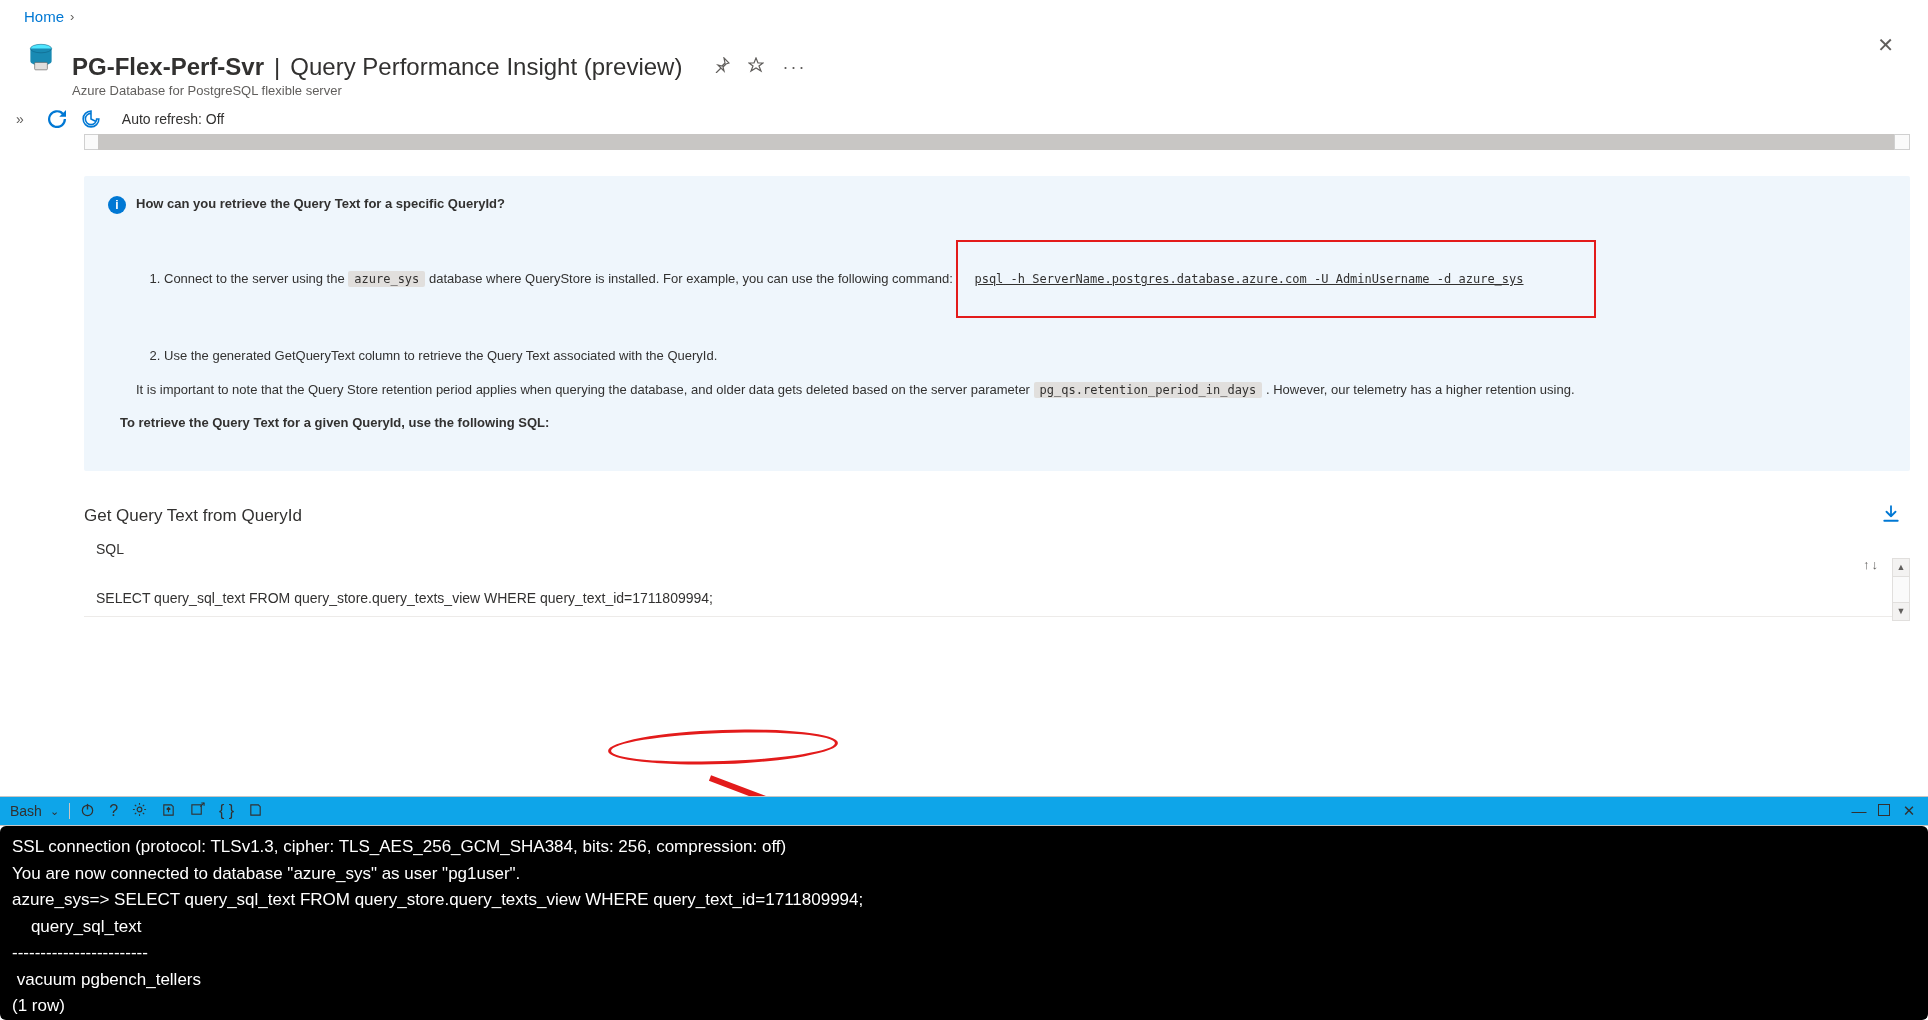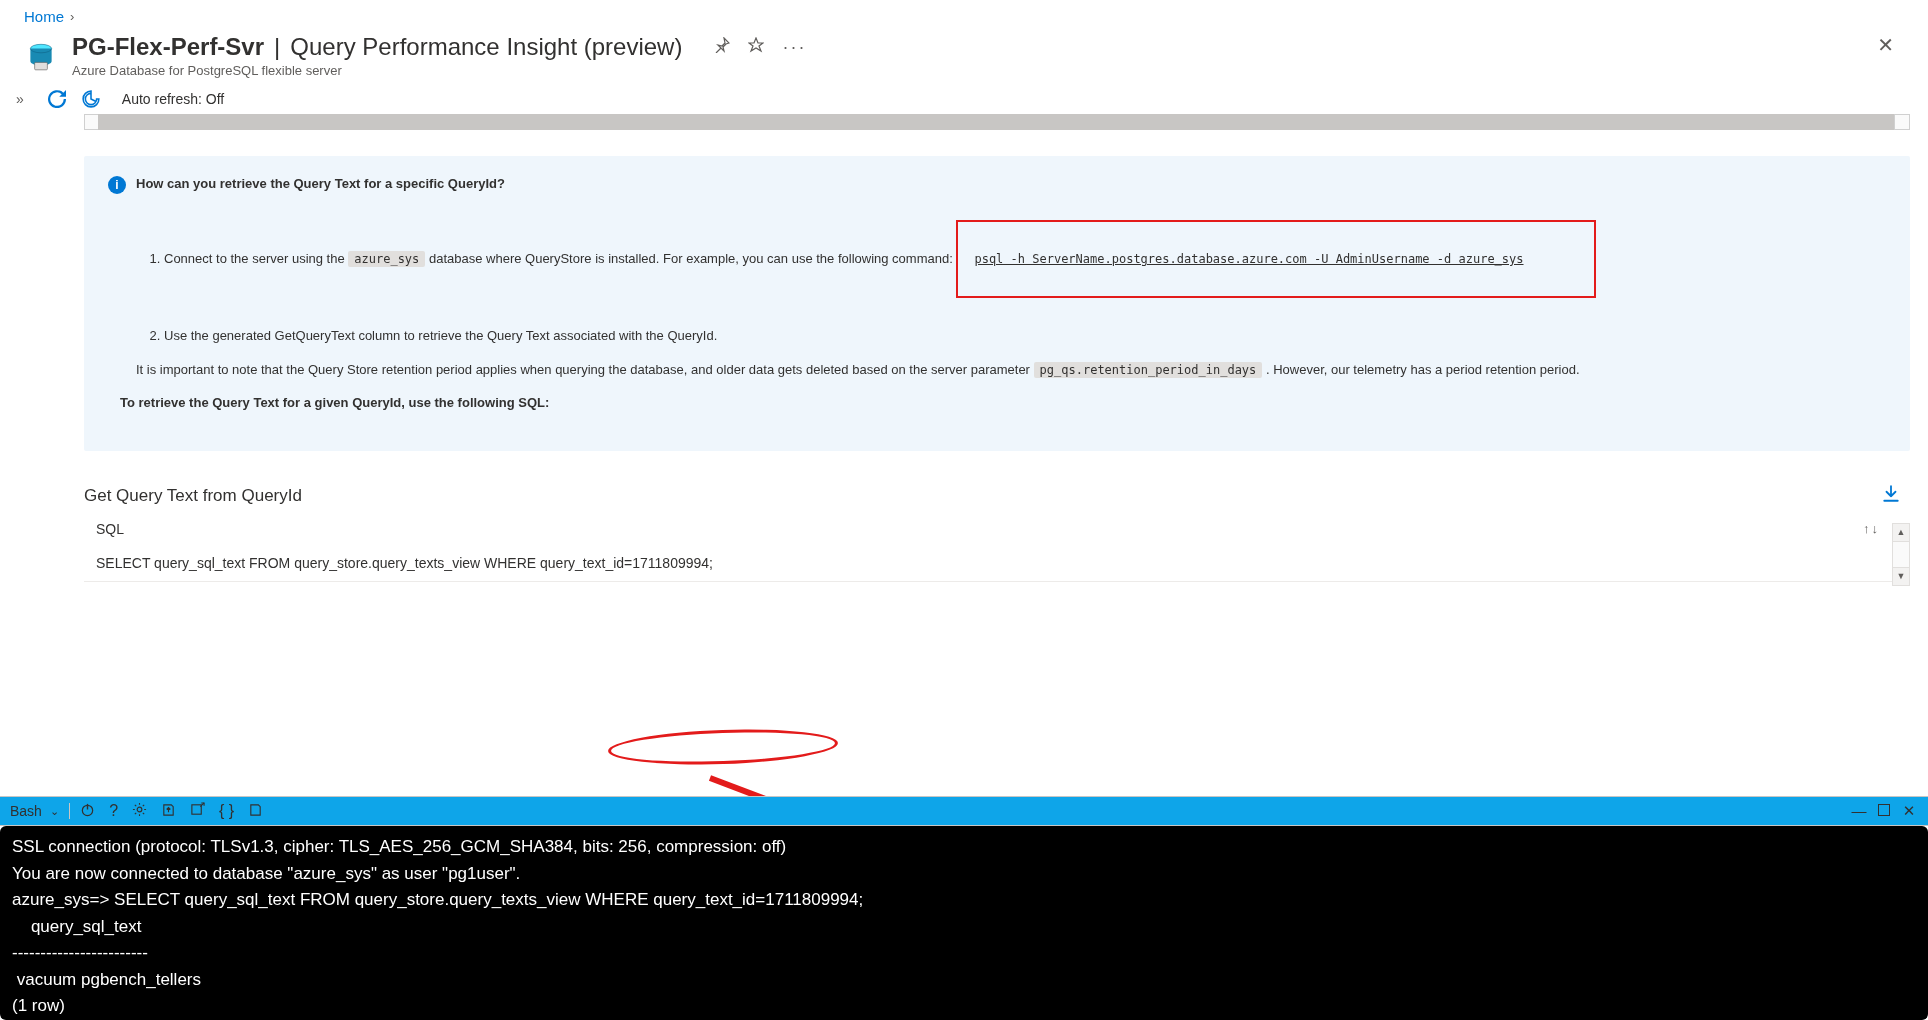--- a/index.html
+++ b/index.html
@@ -7,21 +7,21 @@
 
 
 .breadcrumb { padding: 8px 24px 6px; display: flex; align-items: center; gap: 6px; }
 .breadcrumb a { color: #0078d4; text-decoration: none; font-size: 15px; }
 .breadcrumb .chev { color: #605e5c; font-size: 13px; }
 
 
 .titlebar { display: flex; align-items: flex-start; padding: 2px 24px 6px; }
 .res-icon { width: 34px; height: 34px; margin-right: 14px; margin-top: 6px; flex-shrink: 0; }
 .title-main { display: flex; flex-direction: column; flex: 1; }
-.title-row { display: flex; align-items: center; gap: 8px; }
+.title-row { display: flex; align-items: center; gap: 8px; margin-top: 20px; }
 .res-name { font-weight: 600; font-size: 24px; color: #323130; }
 .sep { font-size: 24px; color: #323130; font-weight: 300; margin: 0 2px;}
 .blade-name { font-size: 24px; color: #323130; font-weight: 400;}
 .title-actions { display: flex; gap: 18px; margin-left: 24px; align-items: center; color: #605e5c; }
 .title-actions span { cursor: pointer; font-size: 18px; }
 .subtitle { color: #605e5c; font-size: 13px; margin-top: 2px; }
 .close-x { margin-left: auto; font-size: 20px; color: #605e5c; cursor: pointer; padding-right: 10px;}
 
 
 .cmdbar { display: flex; align-items: center; padding: 6px 16px; gap: 16px; border-bottom: 0; }
@@ -49,21 +49,21 @@
 .codebox { border: 2px solid #e31b1b; padding: 28px 16px; margin: 12px 0 14px 0; font-family: Consolas, monospace; font-size: 12px; color:#323130; display:inline-block; min-width:640px;text-decoration:underline;}
 .infobox .bold { font-weight:600; }
 
 
 .sect-row { display:flex; align-items:center; margin-bottom: 5px;}
 .sect-title { font-size: 17px; color:#323130; }
 .dl-ico { margin-left:auto; color:#0078d4; cursor:pointer; font-size:20px; padding-right:10px;}
 
 
 .tbl { border-top: 0; }
-.tbl-head { display:flex; padding: 8px 12px; }
+.tbl-head { display:flex; padding: 8px 12px; flex-direction: column; }
 .tbl-head .col { font-size:14px; color:#323130; }
 .tbl-head .sort { margin-left:auto; margin-right:20px; color:#605e5c; font-size:13px; display:flex; gap:2px;}
 .tbl-row-wrap{ position:relative;}
 .tbl-row { padding: 10px 12px; border-bottom:1px solid #edebe9; font-size:14px; color:#323130;}
 .vscroll { position:absolute; right:0; top:-22px; width:18px; bottom:-4px; background:#fafafa; border:1px solid #e1dfdd;}
 .vscroll .btn{height:18px;background:#f3f2f1;border-bottom:1px solid #e1dfdd;display:flex;align-items:center;justify-content:center;font-size:9px;color:#605e5c;}
 .vscroll .btn.bot{border-top:1px solid #e1dfdd;border-bottom:0;position:absolute;bottom:0;left:0;right:0;}
 
 
 .term-bar { position:absolute; left:0; right:0; top:796px; height:30px; background:#0ea5e9; border-top:1px solid #c8c6c4; border-bottom:1px solid #c8c6c4; display:flex; align-items:center; padding: 0 10px; gap:10px;}
@@ -149,21 +149,21 @@
       <div class="hdr-txt">How can you retrieve the Query Text for a specific QueryId?</div>
     </div>
     <ol>
       <li>
         <span>Connect to the server using the </span><span class="codechip">azure_sys</span><span> database where QueryStore is installed. For example, you can use the following command:</span>
         <div class="codebox">psql -h ServerName.postgres.database.azure.com -U AdminUsername -d azure_sys</div>
       </li>
       <li>Use the generated GetQueryText column to retrieve the Query Text associated with the QueryId.</li>
     </ol>
     <p>
-      <span>It is important to note that the Query Store retention period applies when querying the database, and older data gets deleted based on the server parameter </span><span class="codechip">pg_qs.retention_period_in_days</span><span> . However, our telemetry has a period retention period.</span>
+      <span>It is important to note that the Query Store retention period applies when querying the database, and older data gets deleted based on the server parameter </span><span class="codechip">pg_qs.retention_period_in_days</span><span> . However, our telemetry has a higher retention using.</span>
     </p>
     <p class="bold" style="margin-left:12px;">To retrieve the Query Text for a given QueryId, use the following SQL:</p>
   </div>
 
   <div class="sect-row">
     <div class="sect-title">Get Query Text from QueryId</div>
     <span class="dl-ico">
       <svg width="18" height="18" viewBox="0 0 16 16">
           <path d="M8 1v9m0 0l-4-4m4 4l4-4M2 14h12" stroke="#0078d4" stroke-width="1.6" fill="none" stroke-linecap="round"></path>
         </svg>

